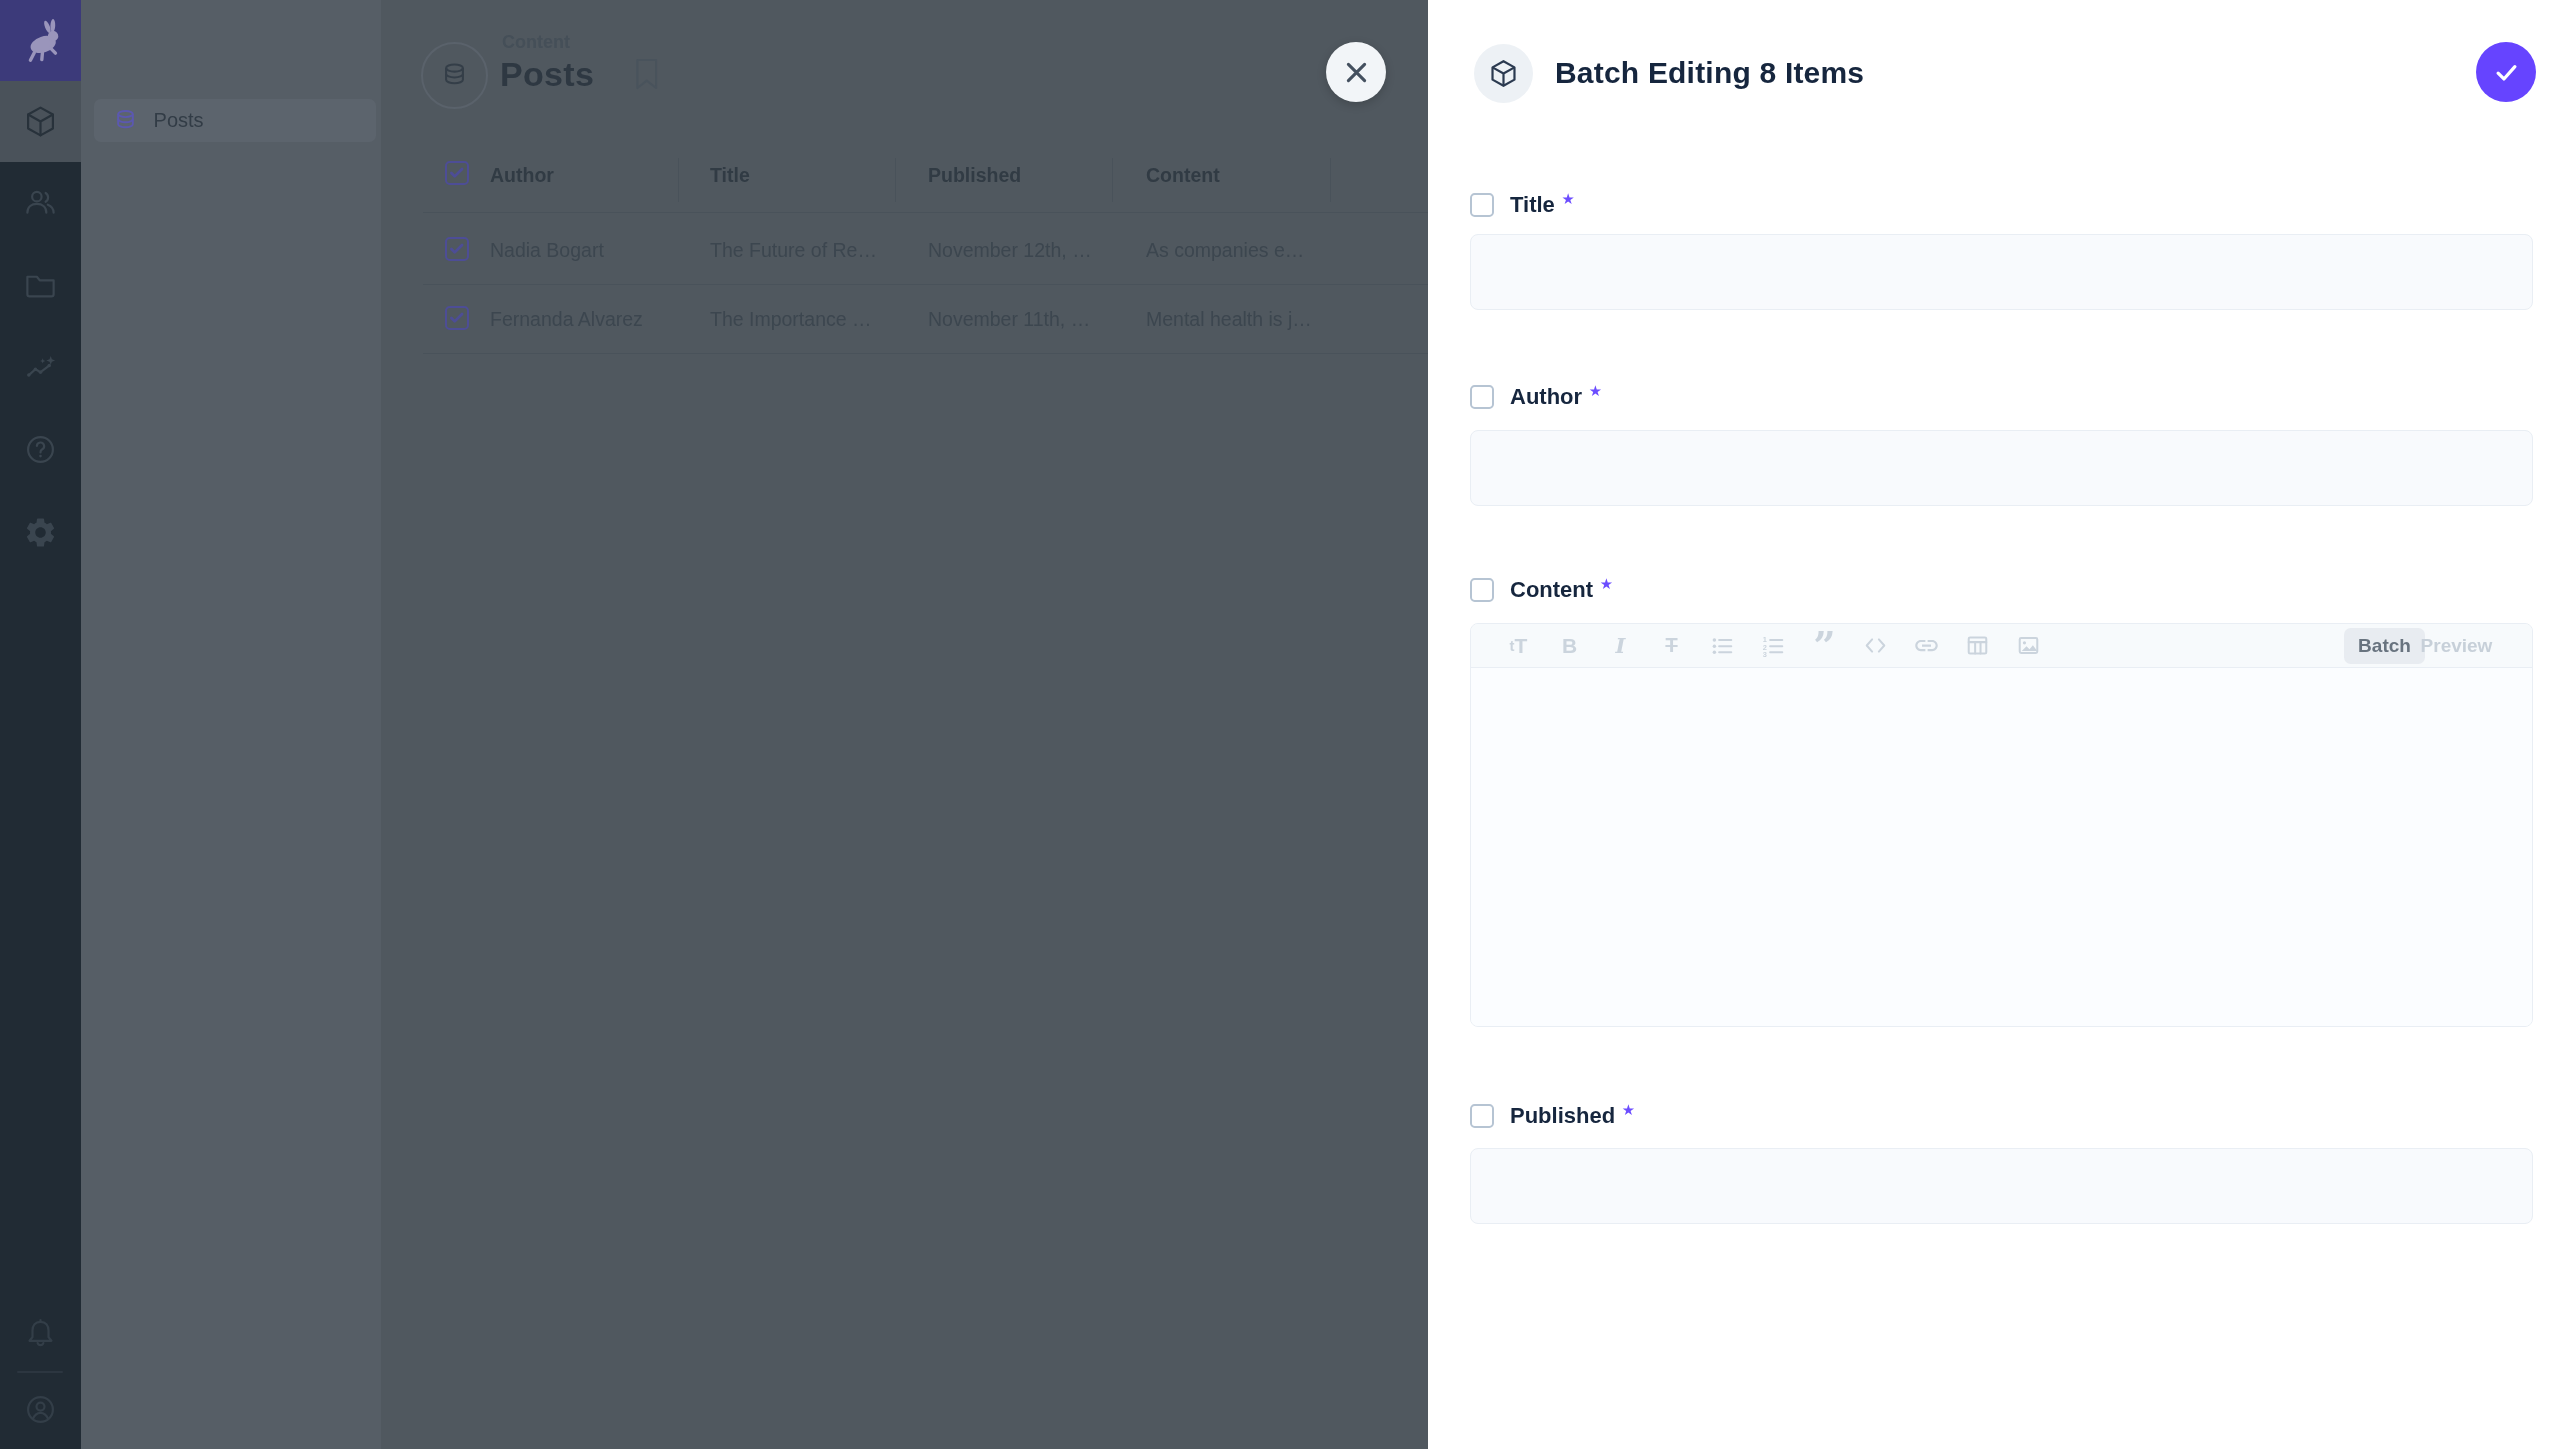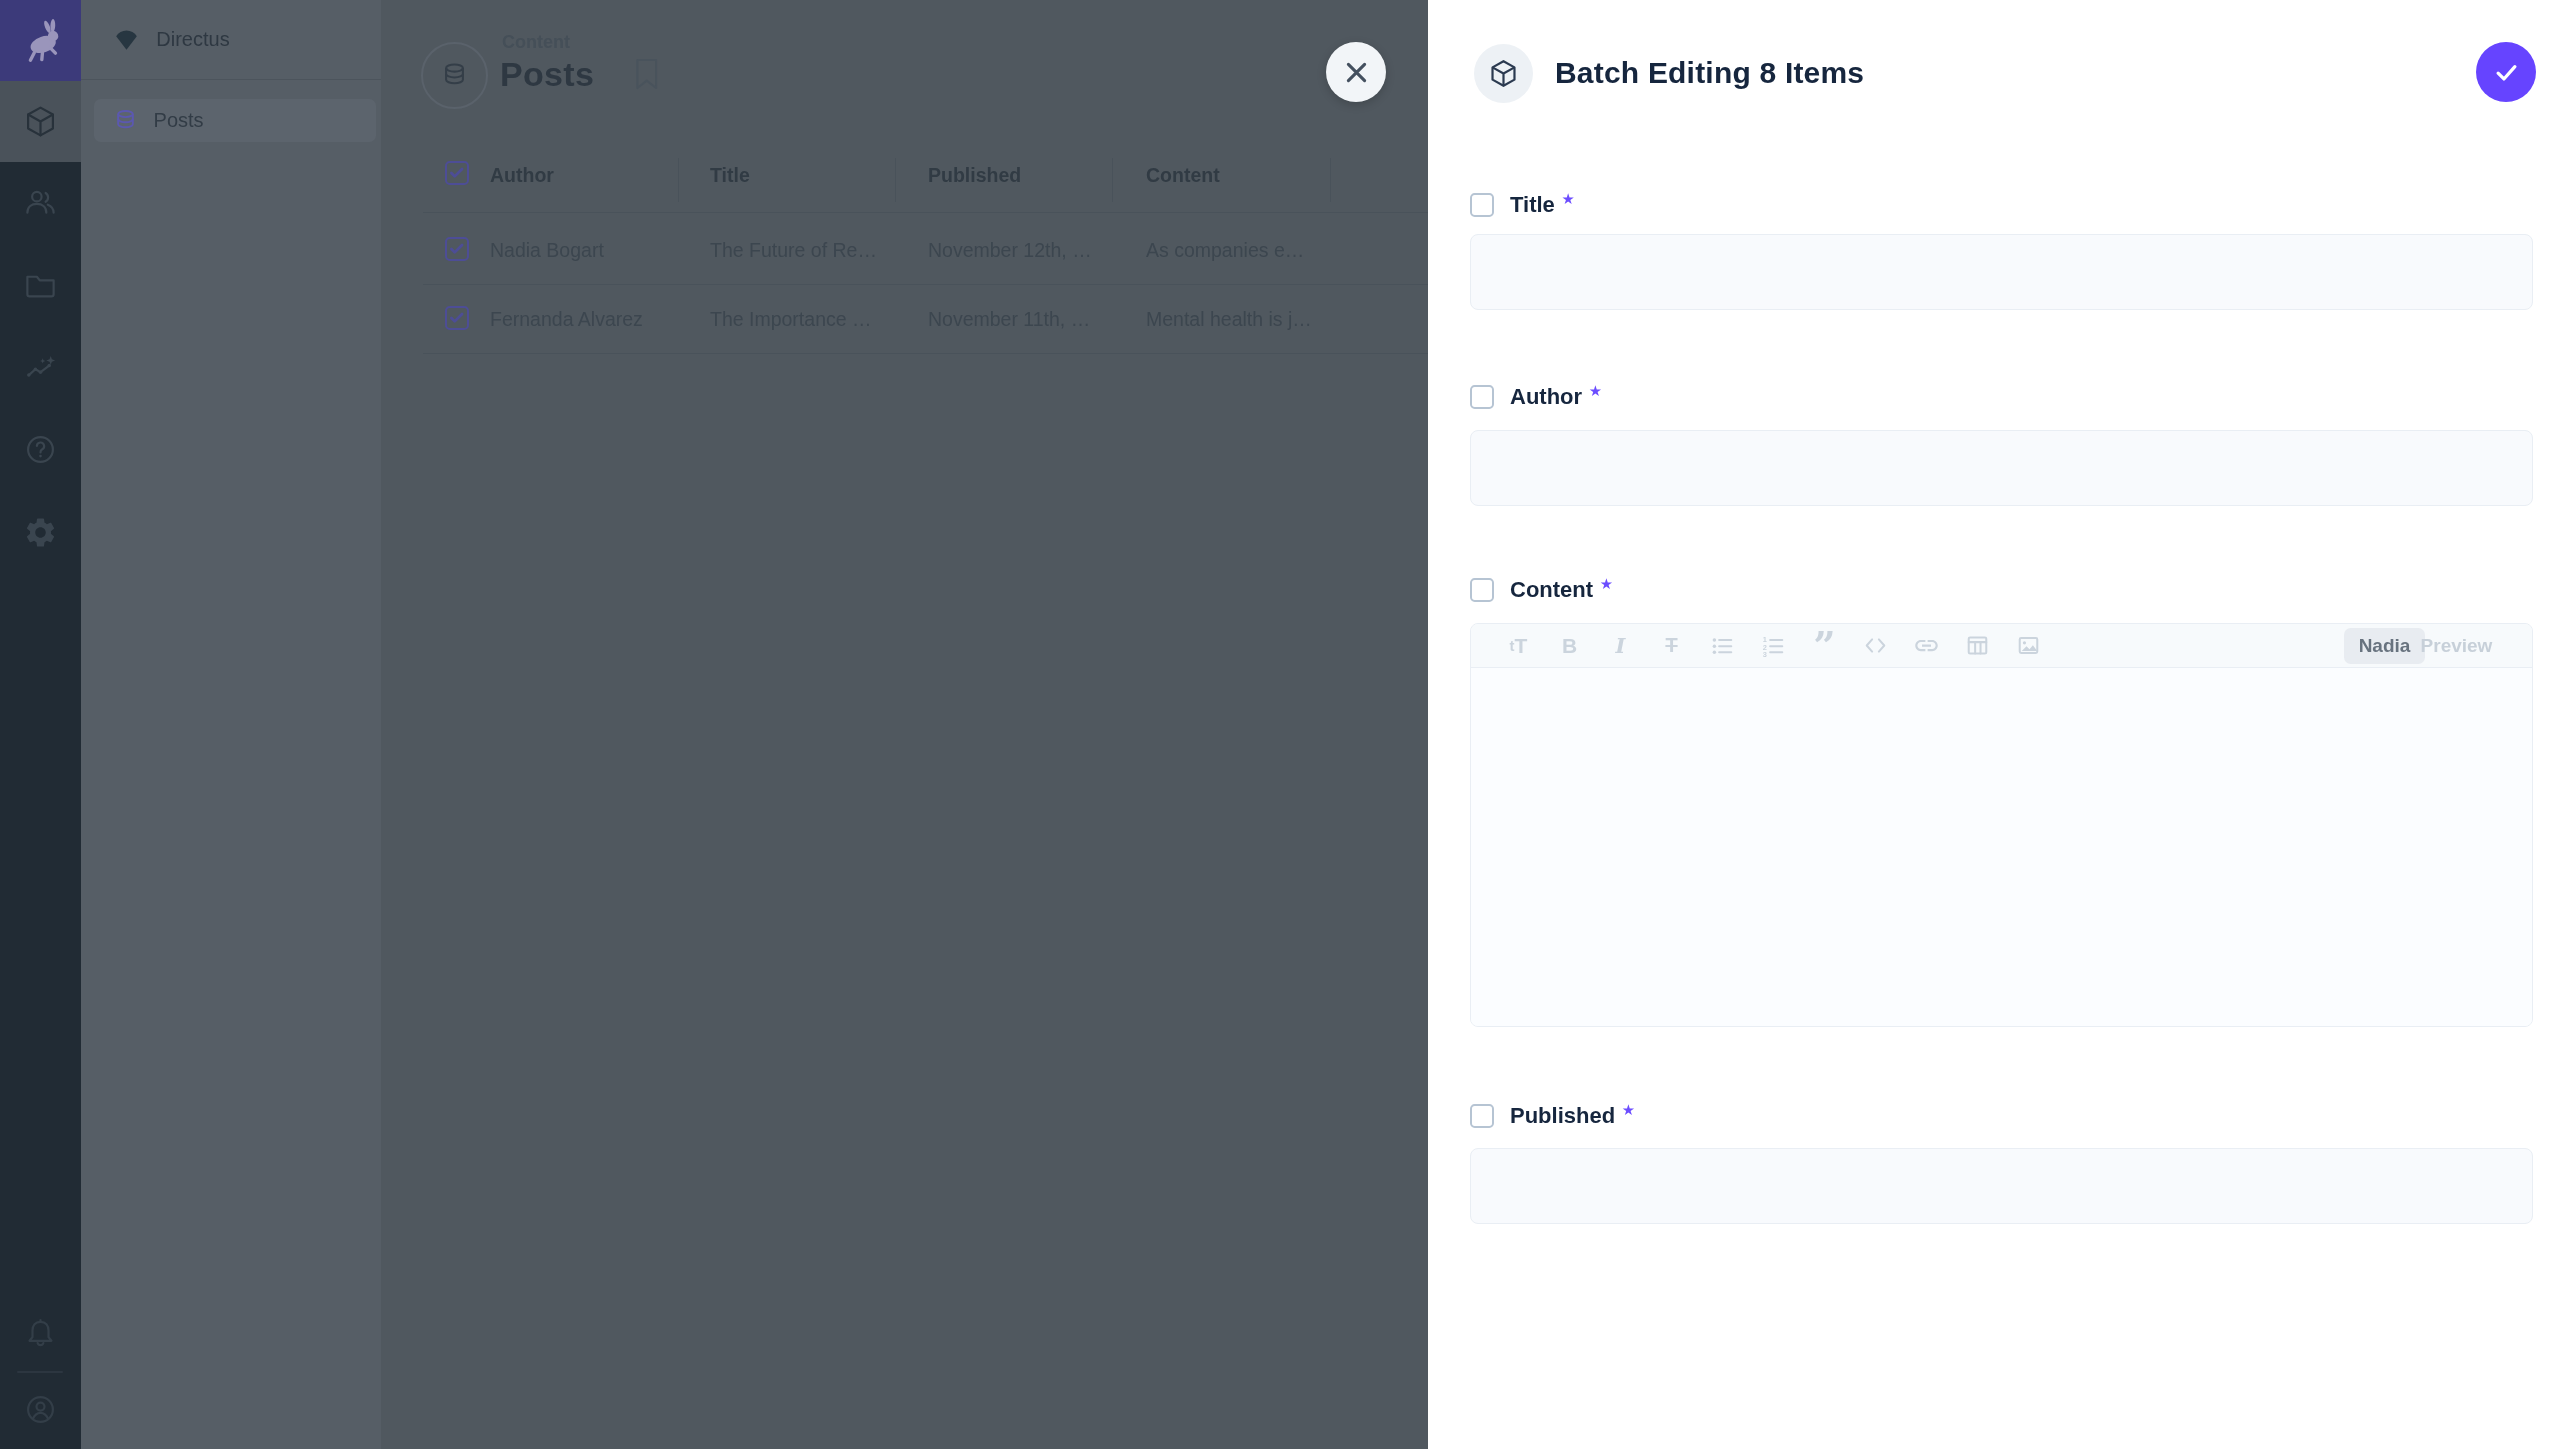--- a/index.html
+++ b/index.html
@@ -166,26 +166,20 @@
     <div class="module-cell" style="top:1369px">
       <svg viewBox="0 0 48 48" style="stroke:#333e48">
         <circle cx="24" cy="24" r="17"></circle>
         <circle cx="24" cy="20" r="5.5"></circle>
         <path d="M13.5 37 c2.5-6 6.5-8.5 10.5-8.5 s8 2.5 10.5 8.5"></path>
       </svg>
     </div>
   </aside>
 
   <nav class="nav-panel">
-    <div class="project-header">
-      <svg viewBox="0 0 48 48">
-        <path d="M8 19 a19 19 0 0 1 32 0 L24 40 Z" fill="#273641"></path>
-      </svg>
-      <span class="project-name">Directus</span>
-    </div>
     <div class="nav-item">
       <svg viewBox="0 0 48 48">
         <ellipse cx="24" cy="12.5" rx="13" ry="5.5"></ellipse>
         <path d="M11 12.5 v9 c0 3 6 5.5 13 5.5 s13 -2.5 13 -5.5 v-9"></path>
         <path d="M11 21.5 v9 c0 3 6 5.5 13 5.5 s13 -2.5 13 -5.5 v-9"></path>
       </svg>
       <span class="nav-item-label">Posts</span>
     </div>
   </nav>
 
@@ -332,21 +326,21 @@
               <path d="M7 15 h26 M16.5 15 v17 M24.5 15 v17"></path>
             </svg>
         </span>
         <span class="tbtn">
           <svg viewBox="0 0 40 40">
               <rect x="7" y="9" width="26" height="22" rx="2"></rect>
               <circle class="tfill" cx="14" cy="16" r="2.4"></circle>
               <path class="tfill" d="M10 28 l7-7 4.5 4.5 5-6 6.5 8.5 z"></path>
             </svg>
         </span>
-        <span class="tab-edit">Nadia</span>
+        <span class="tab-edit">Batch</span>
         <span class="tab-preview">Preview</span>
       </div>
       <div class="e-body"></div>
     </div>
 
     <div class="field-label-row" style="top:1102px">
       <span class="f-cb"></span>
       <span class="f-label">Published</span>
       <span class="f-star">★</span>
     </div>

